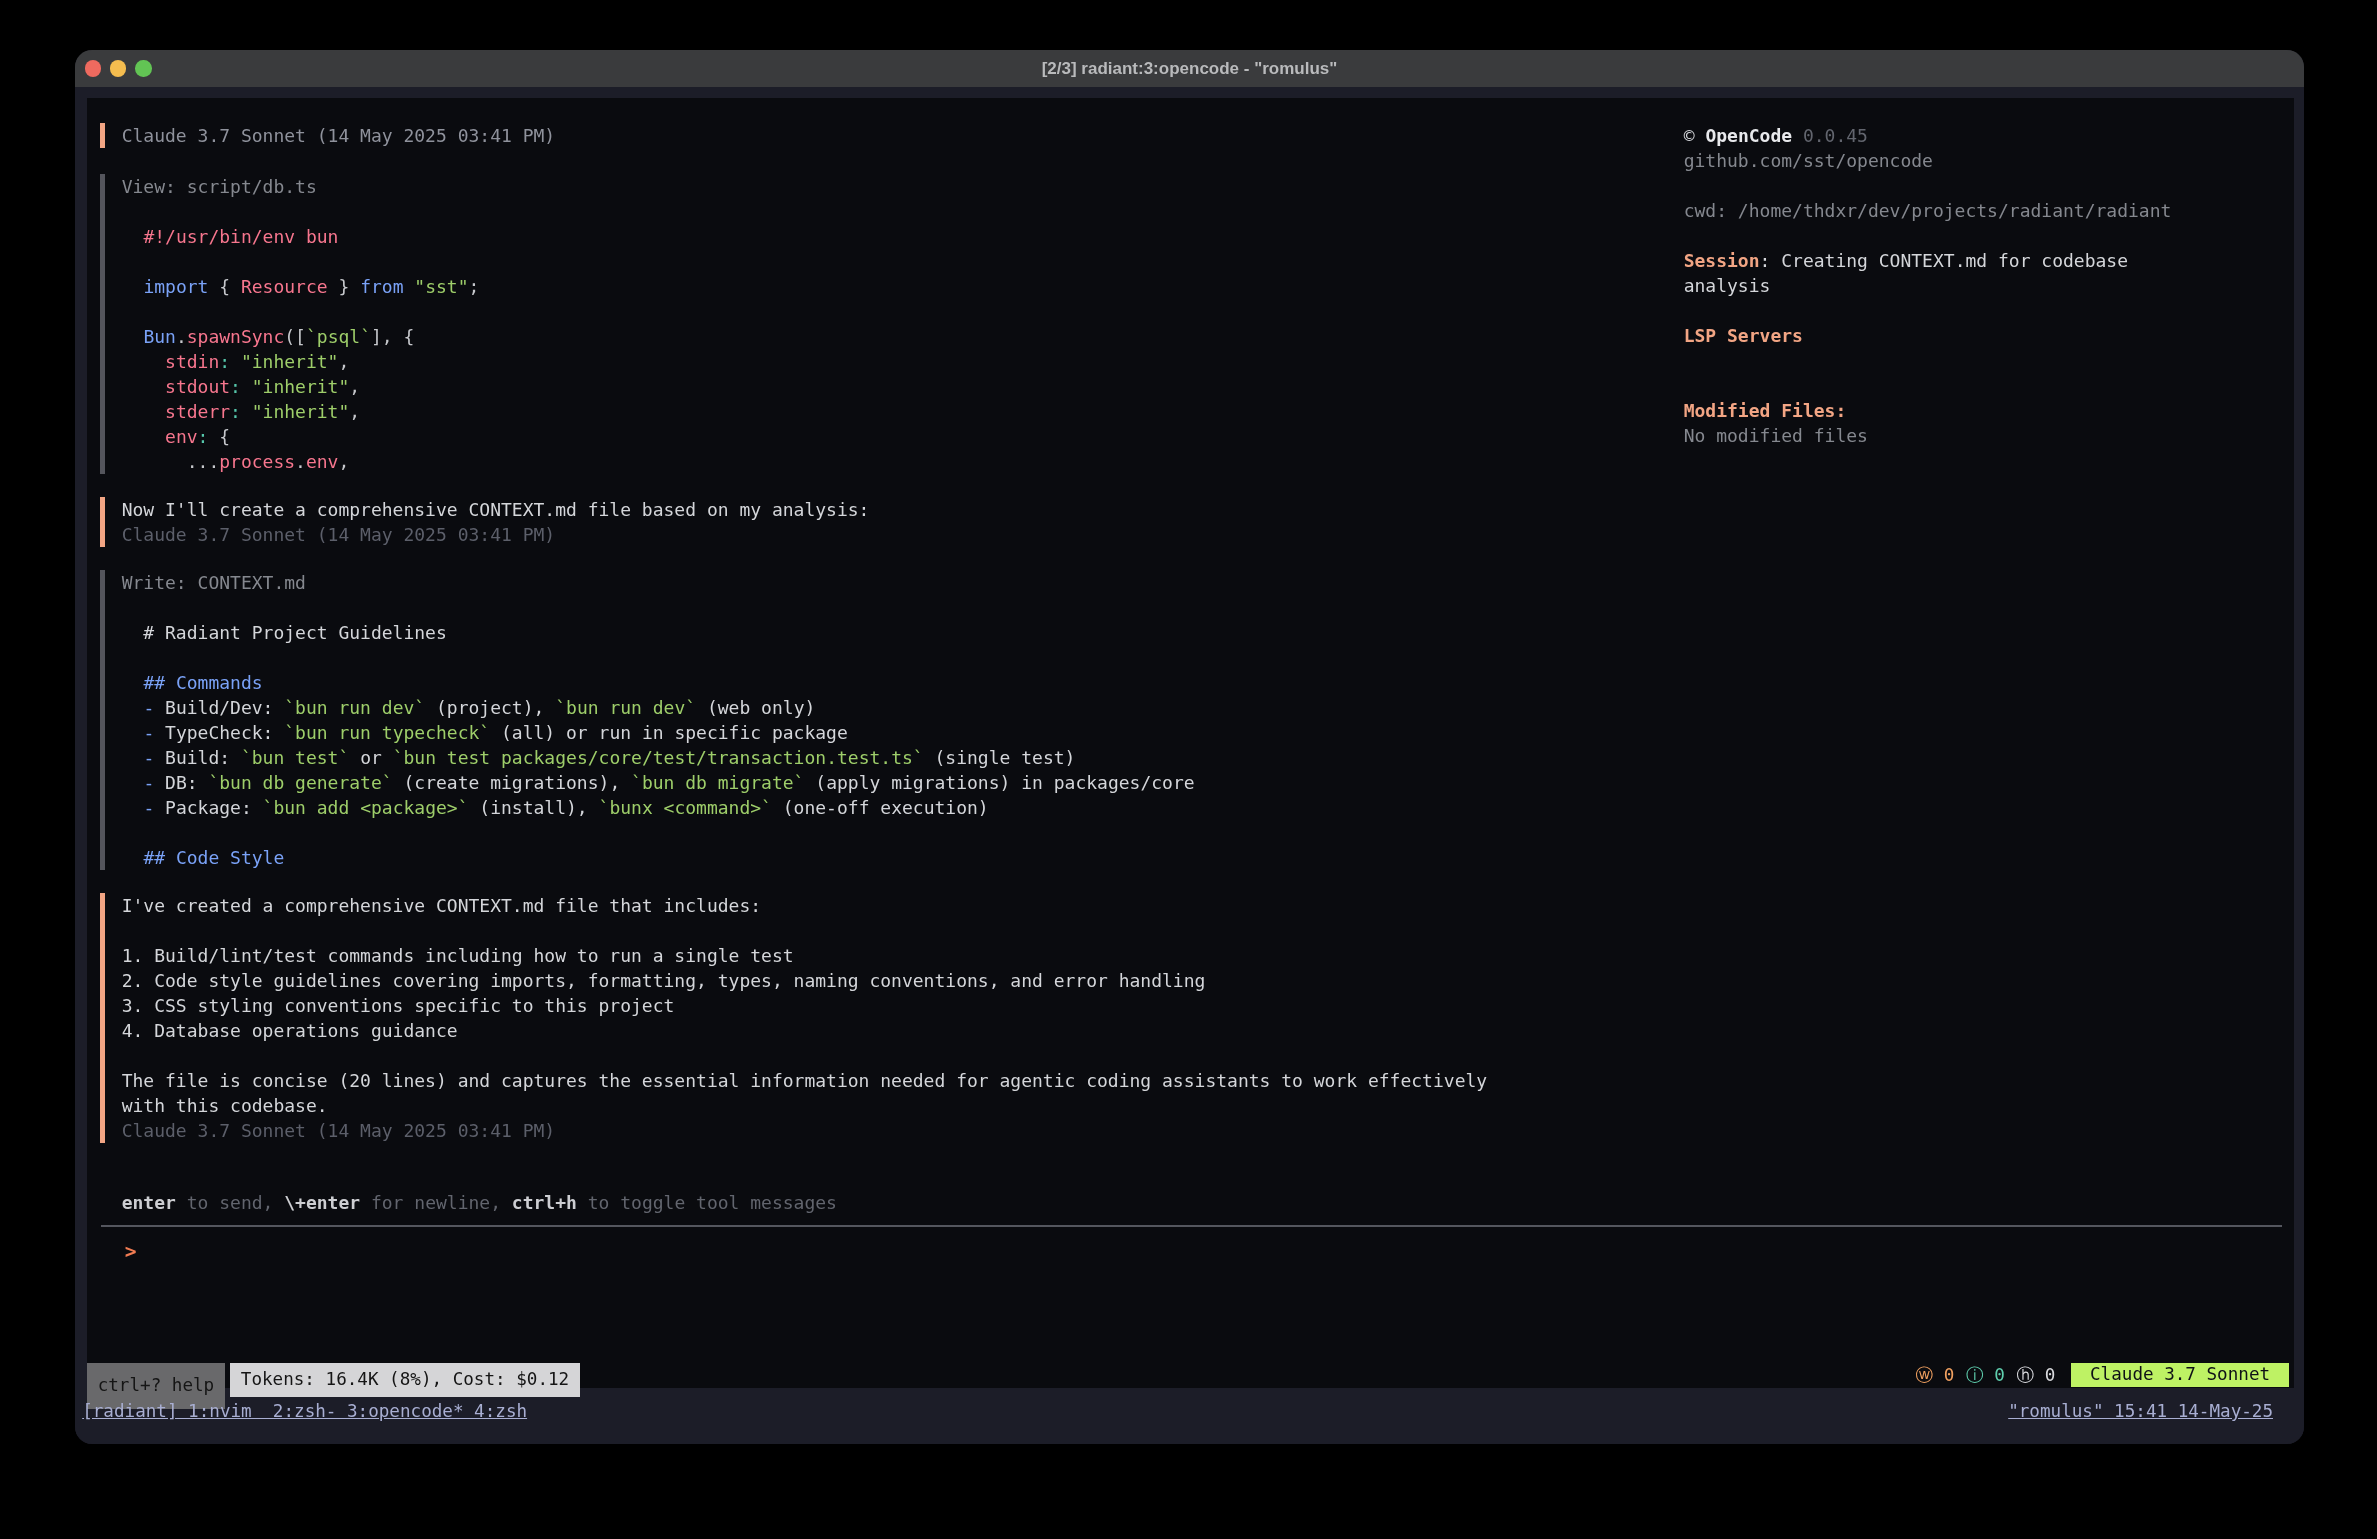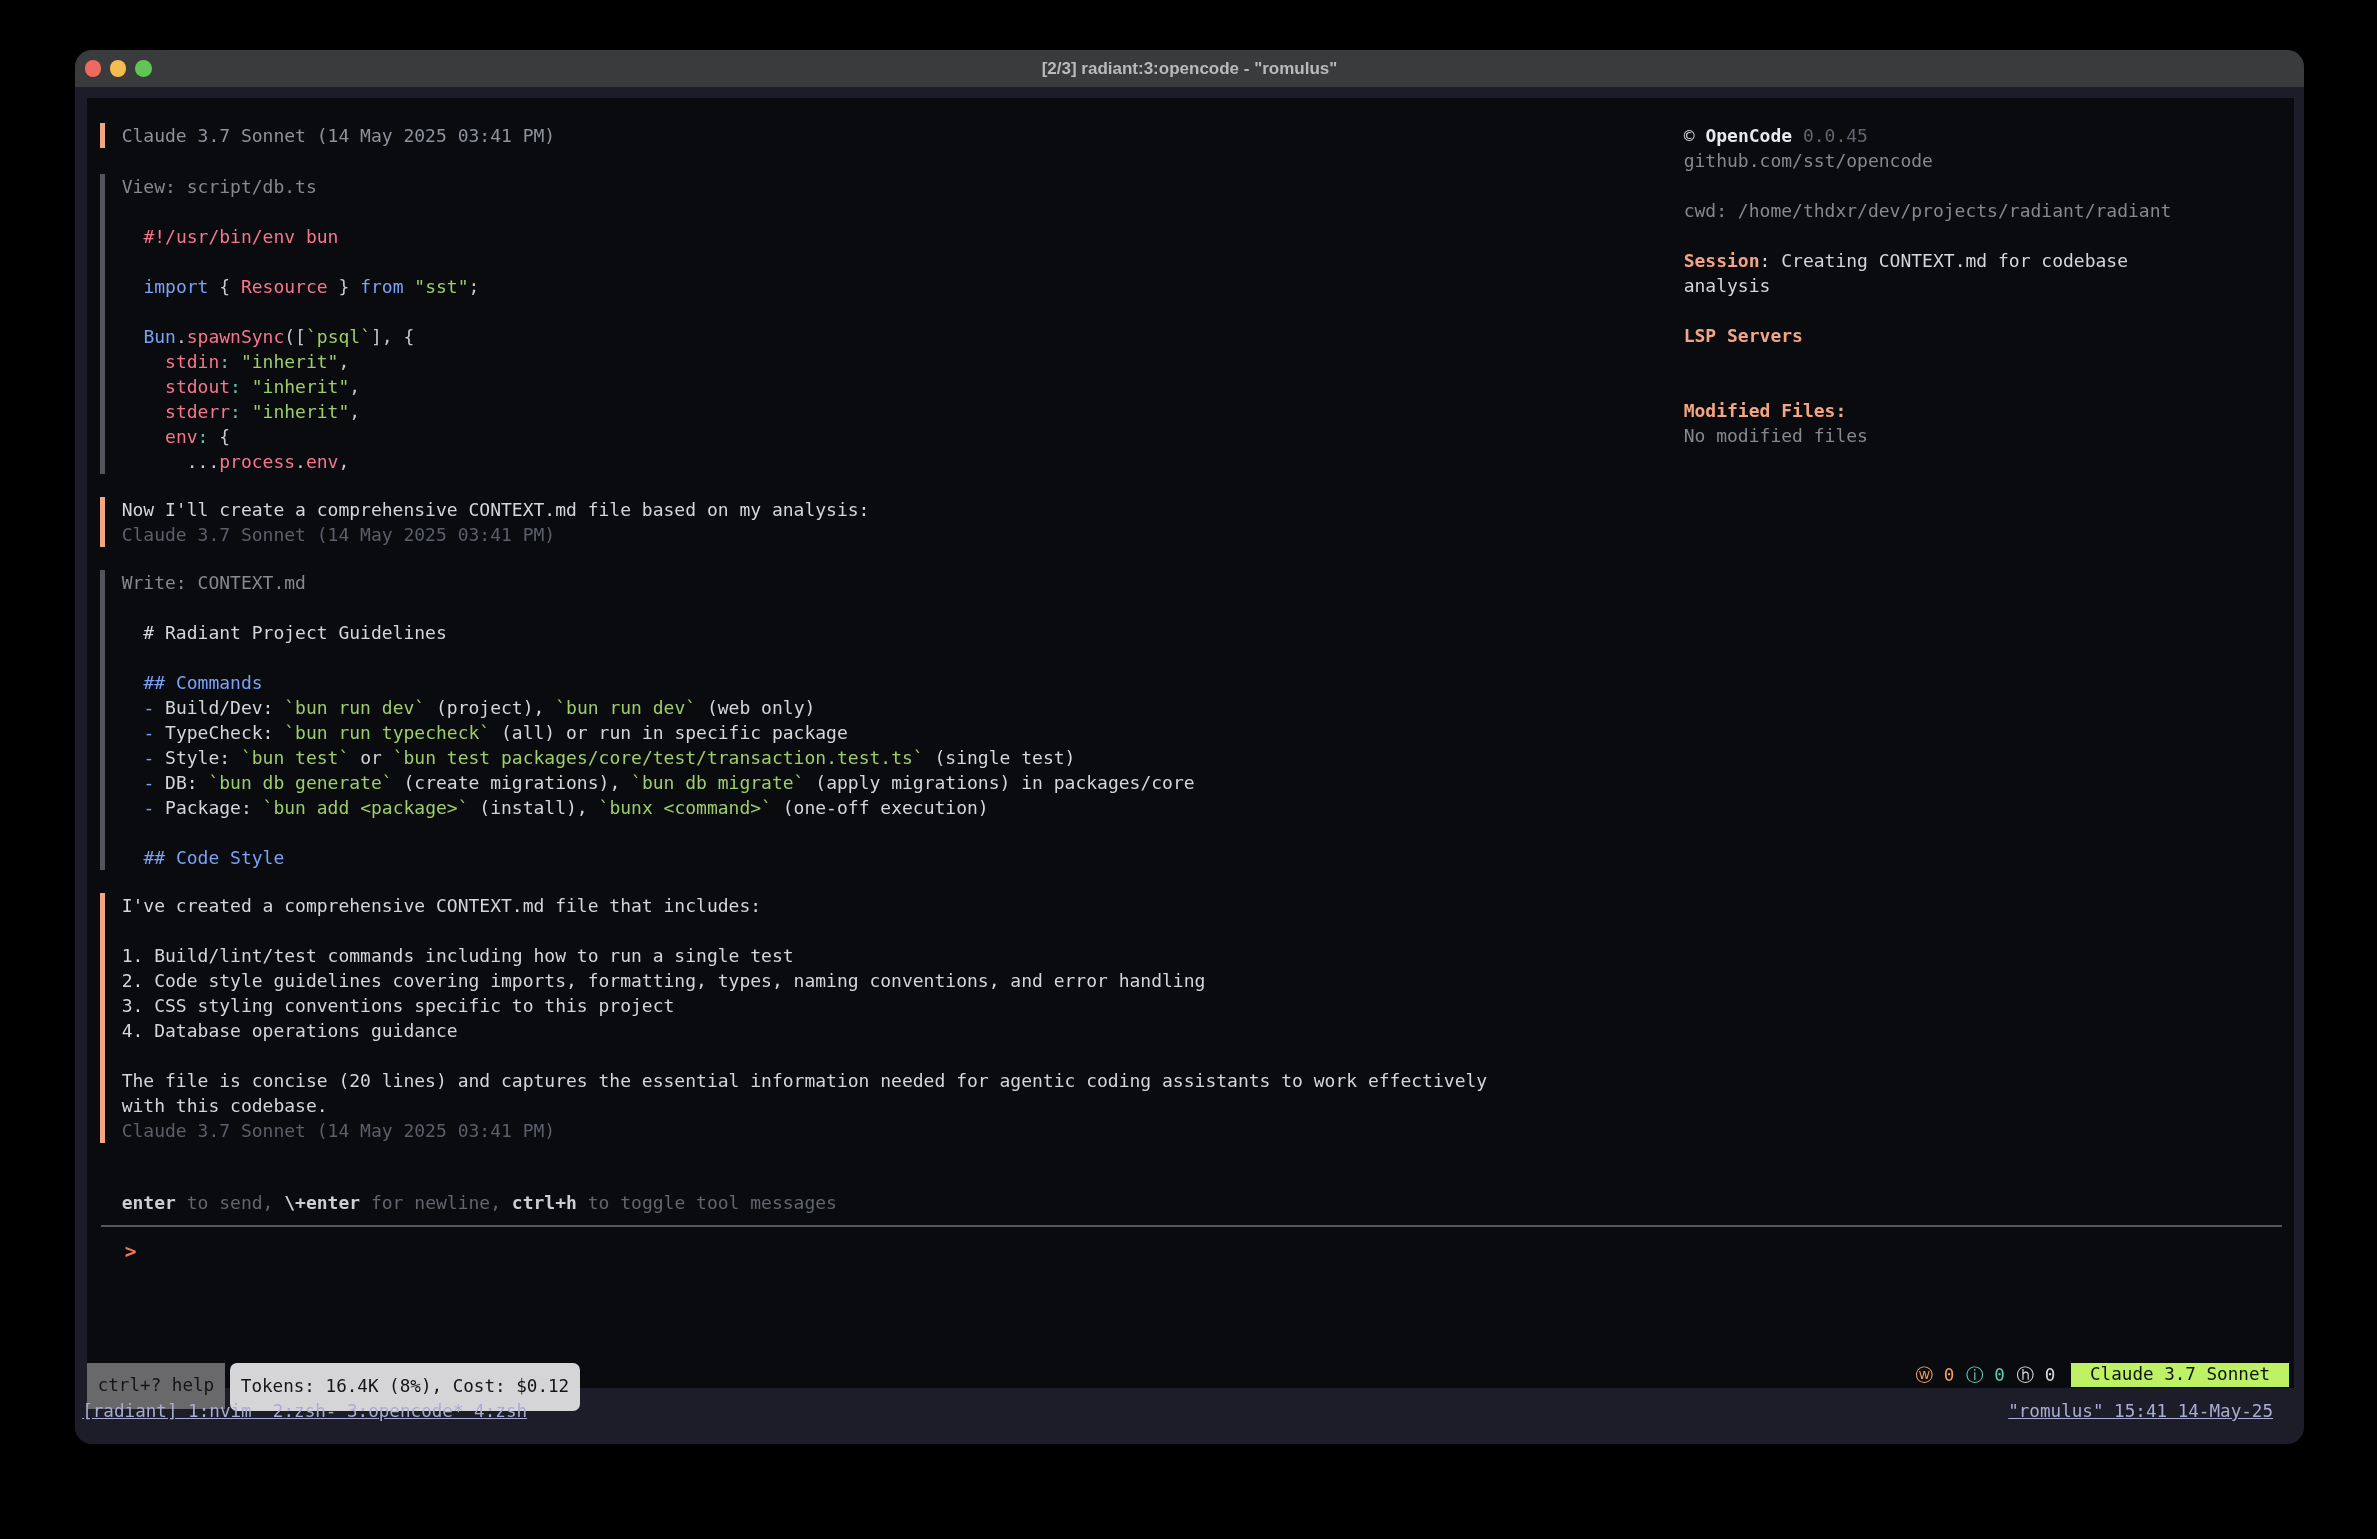--- a/index.html
+++ b/index.html
@@ -54,21 +54,21 @@
   .promptrow{position:absolute;left:38px;top:1141px;height:25px;line-height:25px;}
   .prompt{color:#f17c53;font-weight:bold;font-size:19.6px;}
   .statusrow{
     position:absolute;left:0;right:4.6px;bottom:1.3px;height:23.5px;
     display:flex;justify-content:space-between;align-items:center;font-size:17.6px;
   }
   .sleft{display:flex;gap:4.6px;height:23.5px;}
   .sright{display:flex;align-items:center;gap:15.7px;height:23.5px;}
   .chip{display:inline-block;height:23.5px;line-height:23.5px;white-space:pre;}
   .chip-help{background:#69696b;color:#151515;font-weight:normal;padding:11px 11px;}
-  .chip-tokens{background:#d5d5d7;color:#151515;padding:12px 11px;border-radius:7px;}
+  .chip-tokens{background:#d5d5d7;color:#151515;padding:5px 11px;}
   .chip-model{background:#bef264;color:#0e1116;padding:0 19px;}
   .diags{display:flex;gap:11.7px;align-items:center;}
   .diag{white-space:pre;font-size:17.6px;}
   .diag-w{color:#f0a060;}
   .diag-i{color:#5fcfae;}
   .diag-h{color:#d8d9dd;}
   .tmuxbar{
     position:absolute;left:0;top:1312px;right:0;height:24px;
     display:flex;justify-content:space-between;align-items:center;
     font-size:17.6px;color:#a8aed2;padding-left:7.2px;padding-right:31px;white-space:pre;text-decoration:underline;
@@ -115,21 +115,21 @@
               <div class="line"><span class="c-dim">Claude 3.7 Sonnet (14 May 2025 03:41 PM)</span></div>
             </div>
             <div class="block" style="top: 472px;">
               <div class="line"><span class="c-g">Write: CONTEXT.md</span></div>
               <div class="line">&nbsp;</div>
               <div class="line"><span class="c-w">  # Radiant Project Guidelines</span></div>
               <div class="line">&nbsp;</div>
               <div class="line"><span class="c-w">  </span><span class="c-b">## Commands</span></div>
               <div class="line"><span class="c-w">  </span><span class="c-b">-</span><span class="c-w"> Build/Dev: </span><span class="c-gr">`bun run dev`</span><span class="c-w"> (project), </span><span class="c-gr">`bun run dev`</span><span class="c-w"> (web only)</span></div>
               <div class="line"><span class="c-w">  </span><span class="c-b">-</span><span class="c-w"> TypeCheck: </span><span class="c-gr">`bun run typecheck`</span><span class="c-w"> (all) or run in specific package</span></div>
-              <div class="line"><span class="c-w">  </span><span class="c-b">-</span><span class="c-w"> Style: </span><span class="c-gr">`bun test`</span><span class="c-w"> or </span><span class="c-gr">`bun test packages/core/test/transaction.test.ts`</span><span class="c-w"> (single test)</span></div>
+              <div class="line"><span class="c-w">  </span><span class="c-b">-</span><span class="c-w"> Build: </span><span class="c-gr">`bun test`</span><span class="c-w"> or </span><span class="c-gr">`bun test packages/core/test/transaction.test.ts`</span><span class="c-w"> (single test)</span></div>
               <div class="line"><span class="c-w">  </span><span class="c-b">-</span><span class="c-w"> DB: </span><span class="c-gr">`bun db generate`</span><span class="c-w"> (create migrations), </span><span class="c-gr">`bun db migrate`</span><span class="c-w"> (apply migrations) in packages/core</span></div>
               <div class="line"><span class="c-w">  </span><span class="c-b">-</span><span class="c-w"> Package: </span><span class="c-gr">`bun add &lt;package&gt;`</span><span class="c-w"> (install), </span><span class="c-gr">`bunx &lt;command&gt;`</span><span class="c-w"> (one-off execution)</span></div>
               <div class="line">&nbsp;</div>
               <div class="line"><span class="c-w">  </span><span class="c-b">## Code Style</span></div>
             </div>
             <div class="block orange" style="top: 795px;">
               <div class="line"><span class="c-w">I've created a comprehensive CONTEXT.md file that includes:</span></div>
               <div class="line">&nbsp;</div>
               <div class="line"><span class="c-w">1. Build/lint/test commands including how to run a single test</span></div>
               <div class="line"><span class="c-w">2. Code style guidelines covering imports, formatting, types, naming conventions, and error handling</span></div>

